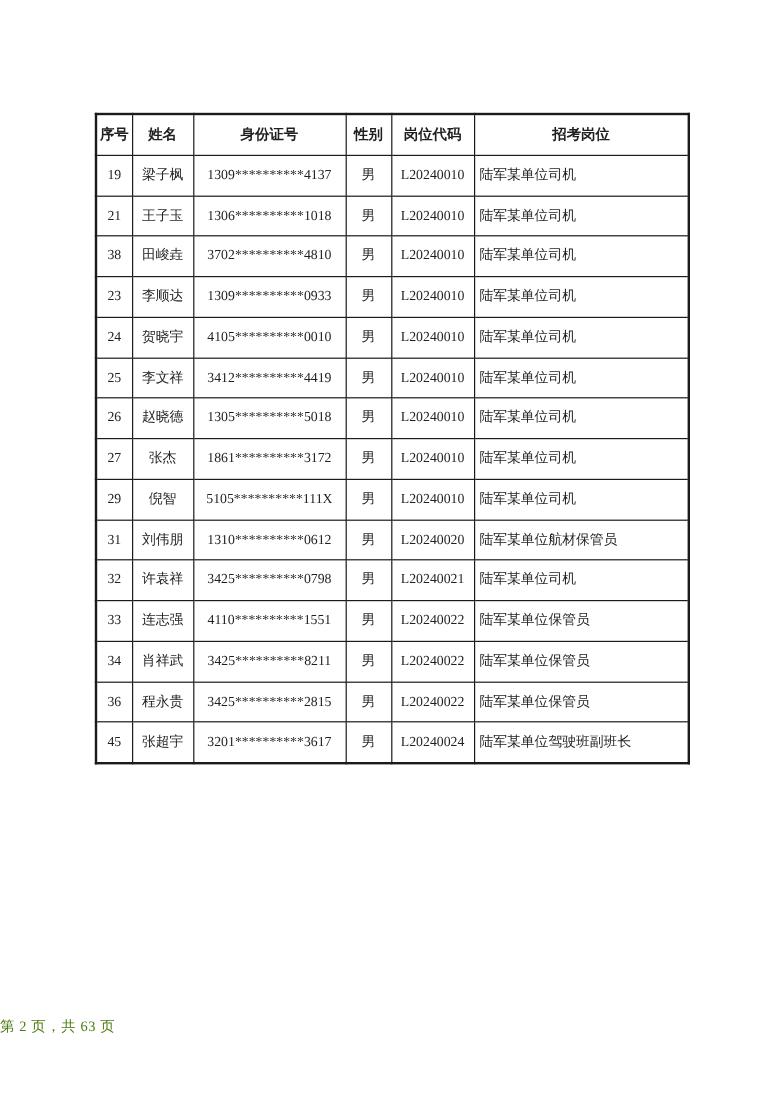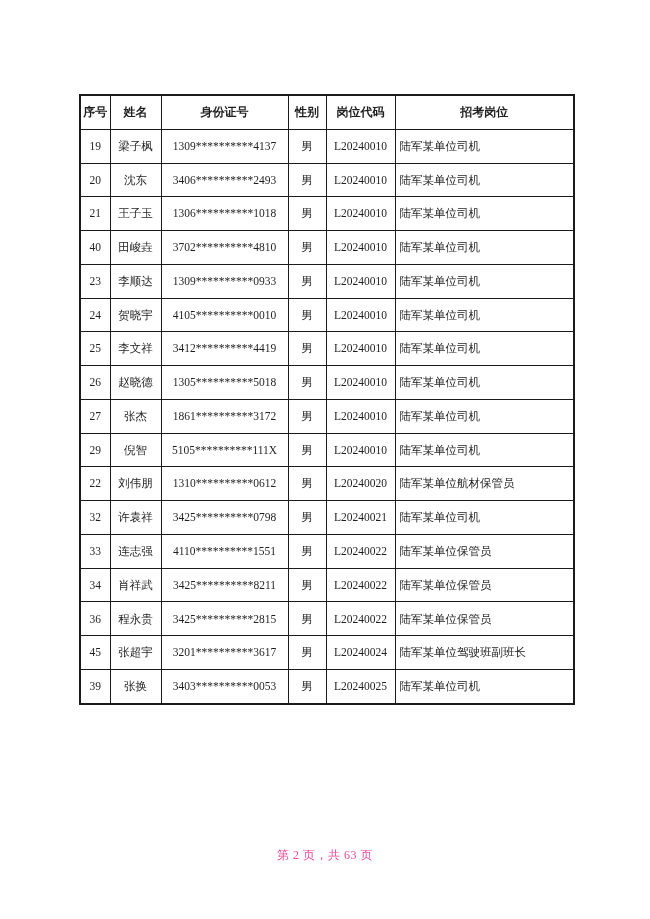--- a/index.html
+++ b/index.html
@@ -54,23 +54,22 @@
   col.c-name     { width: 51px; }
   col.c-id       { width: 127px; }
   col.c-gender   { width: 38px; }
   col.c-code     { width: 69px; }
   col.c-position { width: 179px; }
   .footer {
     position: absolute;
     left: 0;
     top: 847px;
     width: 650px;
-    text-align: center;
     font-size: 12px;
-    color: #ec4899;
+    color: #4d7c0f;
     letter-spacing: 0.5px;
   }
 </style>
 </head>
 <body>
 
 <div class="page">
 
   <table class="candidates">
     <colgroup>
@@ -94,37 +93,29 @@
     <tbody>
         <tr>
           <td>19</td>
           <td>梁子枫</td>
           <td>1309**********4137</td>
           <td>男</td>
           <td>L20240010</td>
           <td class="left">陆军某单位司机</td>
         </tr>
         <tr>
-          <td>20</td>
-          <td>沈东</td>
-          <td>3406**********2493</td>
-          <td>男</td>
-          <td>L20240010</td>
-          <td class="left">陆军某单位司机</td>
-        </tr>
-        <tr>
           <td>21</td>
           <td>王子玉</td>
           <td>1306**********1018</td>
           <td>男</td>
           <td>L20240010</td>
           <td class="left">陆军某单位司机</td>
         </tr>
         <tr>
-          <td>40</td>
+          <td>38</td>
           <td>田峻垚</td>
           <td>3702**********4810</td>
           <td>男</td>
           <td>L20240010</td>
           <td class="left">陆军某单位司机</td>
         </tr>
         <tr>
           <td>23</td>
           <td>李顺达</td>
           <td>1309**********0933</td>
@@ -166,21 +157,21 @@
         </tr>
         <tr>
           <td>29</td>
           <td>倪智</td>
           <td>5105**********111X</td>
           <td>男</td>
           <td>L20240010</td>
           <td class="left">陆军某单位司机</td>
         </tr>
         <tr>
-          <td>22</td>
+          <td>31</td>
           <td>刘伟朋</td>
           <td>1310**********0612</td>
           <td>男</td>
           <td>L20240020</td>
           <td class="left">陆军某单位航材保管员</td>
         </tr>
         <tr>
           <td>32</td>
           <td>许袁祥</td>
           <td>3425**********0798</td>
@@ -213,26 +204,18 @@
           <td class="left">陆军某单位保管员</td>
         </tr>
         <tr>
           <td>45</td>
           <td>张超宇</td>
           <td>3201**********3617</td>
           <td>男</td>
           <td>L20240024</td>
           <td class="left">陆军某单位驾驶班副班长</td>
         </tr>
-        <tr>
-          <td>39</td>
-          <td>张换</td>
-          <td>3403**********0053</td>
-          <td>男</td>
-          <td>L20240025</td>
-          <td class="left">陆军某单位司机</td>
-        </tr>
       </tbody>
   </table>
 
   <div class="footer">第 2 页，共 63 页</div>
 
 </div>
 
 </body></html>

